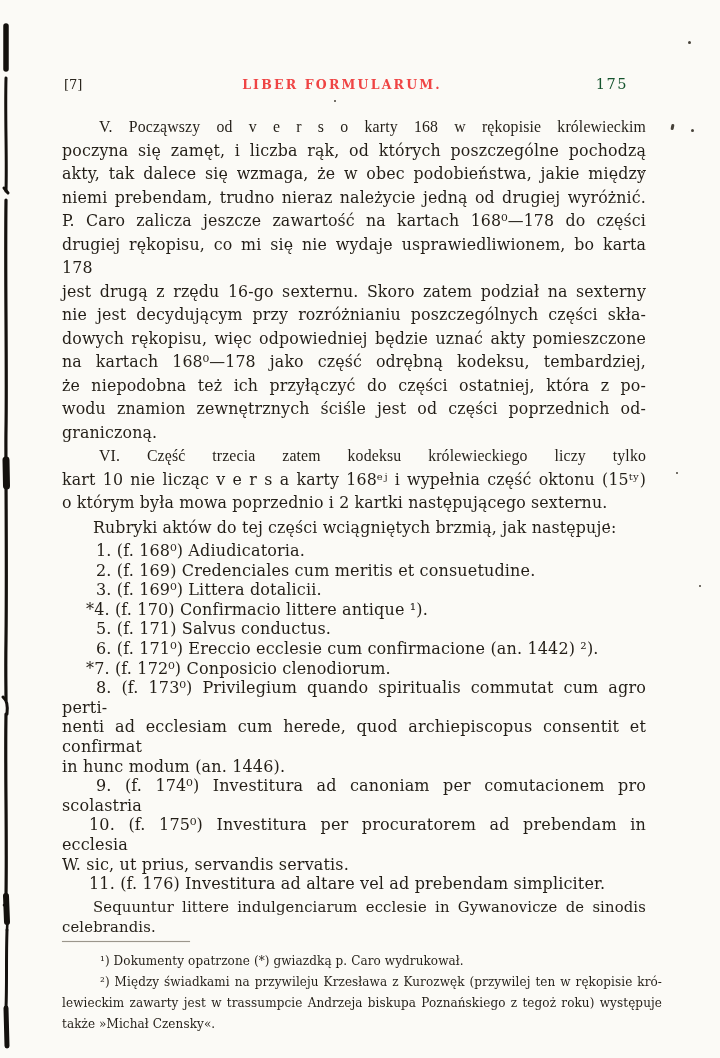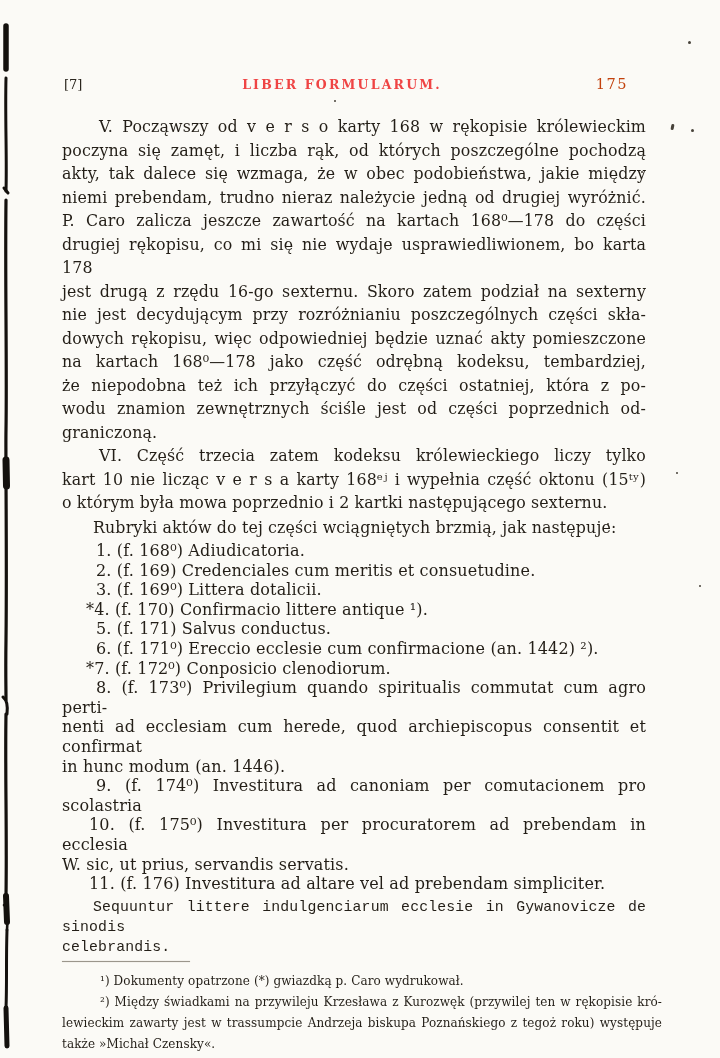--- a/index.html
+++ b/index.html
@@ -13,42 +13,42 @@
   }
   .content{
     position:relative;
     padding:76px 74px 0 62px; 
   }
   
   .hdr{position:relative;height:18px;margin-bottom:21px;}
   .hdr-sig{position:absolute;left:2px;top:1px;font-size:13px;color:#2a251d;}
   .hdr-title{position:absolute;left:0;right:24px;text-align:center;top:1px;
              font-size:12.5px;font-weight:700;letter-spacing:2.2px;color:#ef4444;}
-  .hdr-num{position:absolute;right:18px;top:0;font-size:14.5px;letter-spacing:1.5px;color:#c2410c;}
+  .hdr-num{position:absolute;right:18px;top:0;font-size:14.5px;letter-spacing:1.5px;color:#14532d;}
   
   .ln{
     text-align:justify;
     -moz-text-align-last:justify;
     text-align-last:justify;
     letter-spacing:.15px;
   }
   .ln.last{text-align-last:left;-moz-text-align-last:left;}
   .main .ln{font-size:15.8px;line-height:23.5px;}
-  .ind1{text-indent:37px;}
+  .ind1{text-indent:37px;font-family:Liberation Serif, serif;}
   .ind2{text-indent:31px;}
   .ind-n{text-indent:34px;}
   .ind-s{text-indent:24px;}
   .ind-d{text-indent:27px;}
   .ind-f{text-indent:38px;}
   .para{margin:0;}
   .para-vi{margin-top:0;}
   .intro{margin-top:1px;}
   .list{margin-top:2px;}
   .list .ln{font-size:16px;line-height:19.6px;}
-  .closing{margin-top:3px;font-family:Liberation Mono, monospace;}
+  .closing{margin-top:3px;}
   .closing .ln{font-size:14.8px;line-height:20px;}
   .fn-rule{margin-top:4px;width:128px;height:1px;background:#9b968c;
            box-shadow:0 0 1px #b5b0a6;}
   .fn{margin-top:9px;margin-right:-16px;}
   .fn .ln{font-size:12px;line-height:21px;letter-spacing:.1px;}
   
   .edge-svg{position:absolute;left:0;top:0;}
   .speck{position:absolute;background:#47423a;border-radius:50%;}
   .s1{left:688px;top:41px;width:3px;height:3px;}
   .s2{left:334px;top:100px;width:2px;height:2px;}

